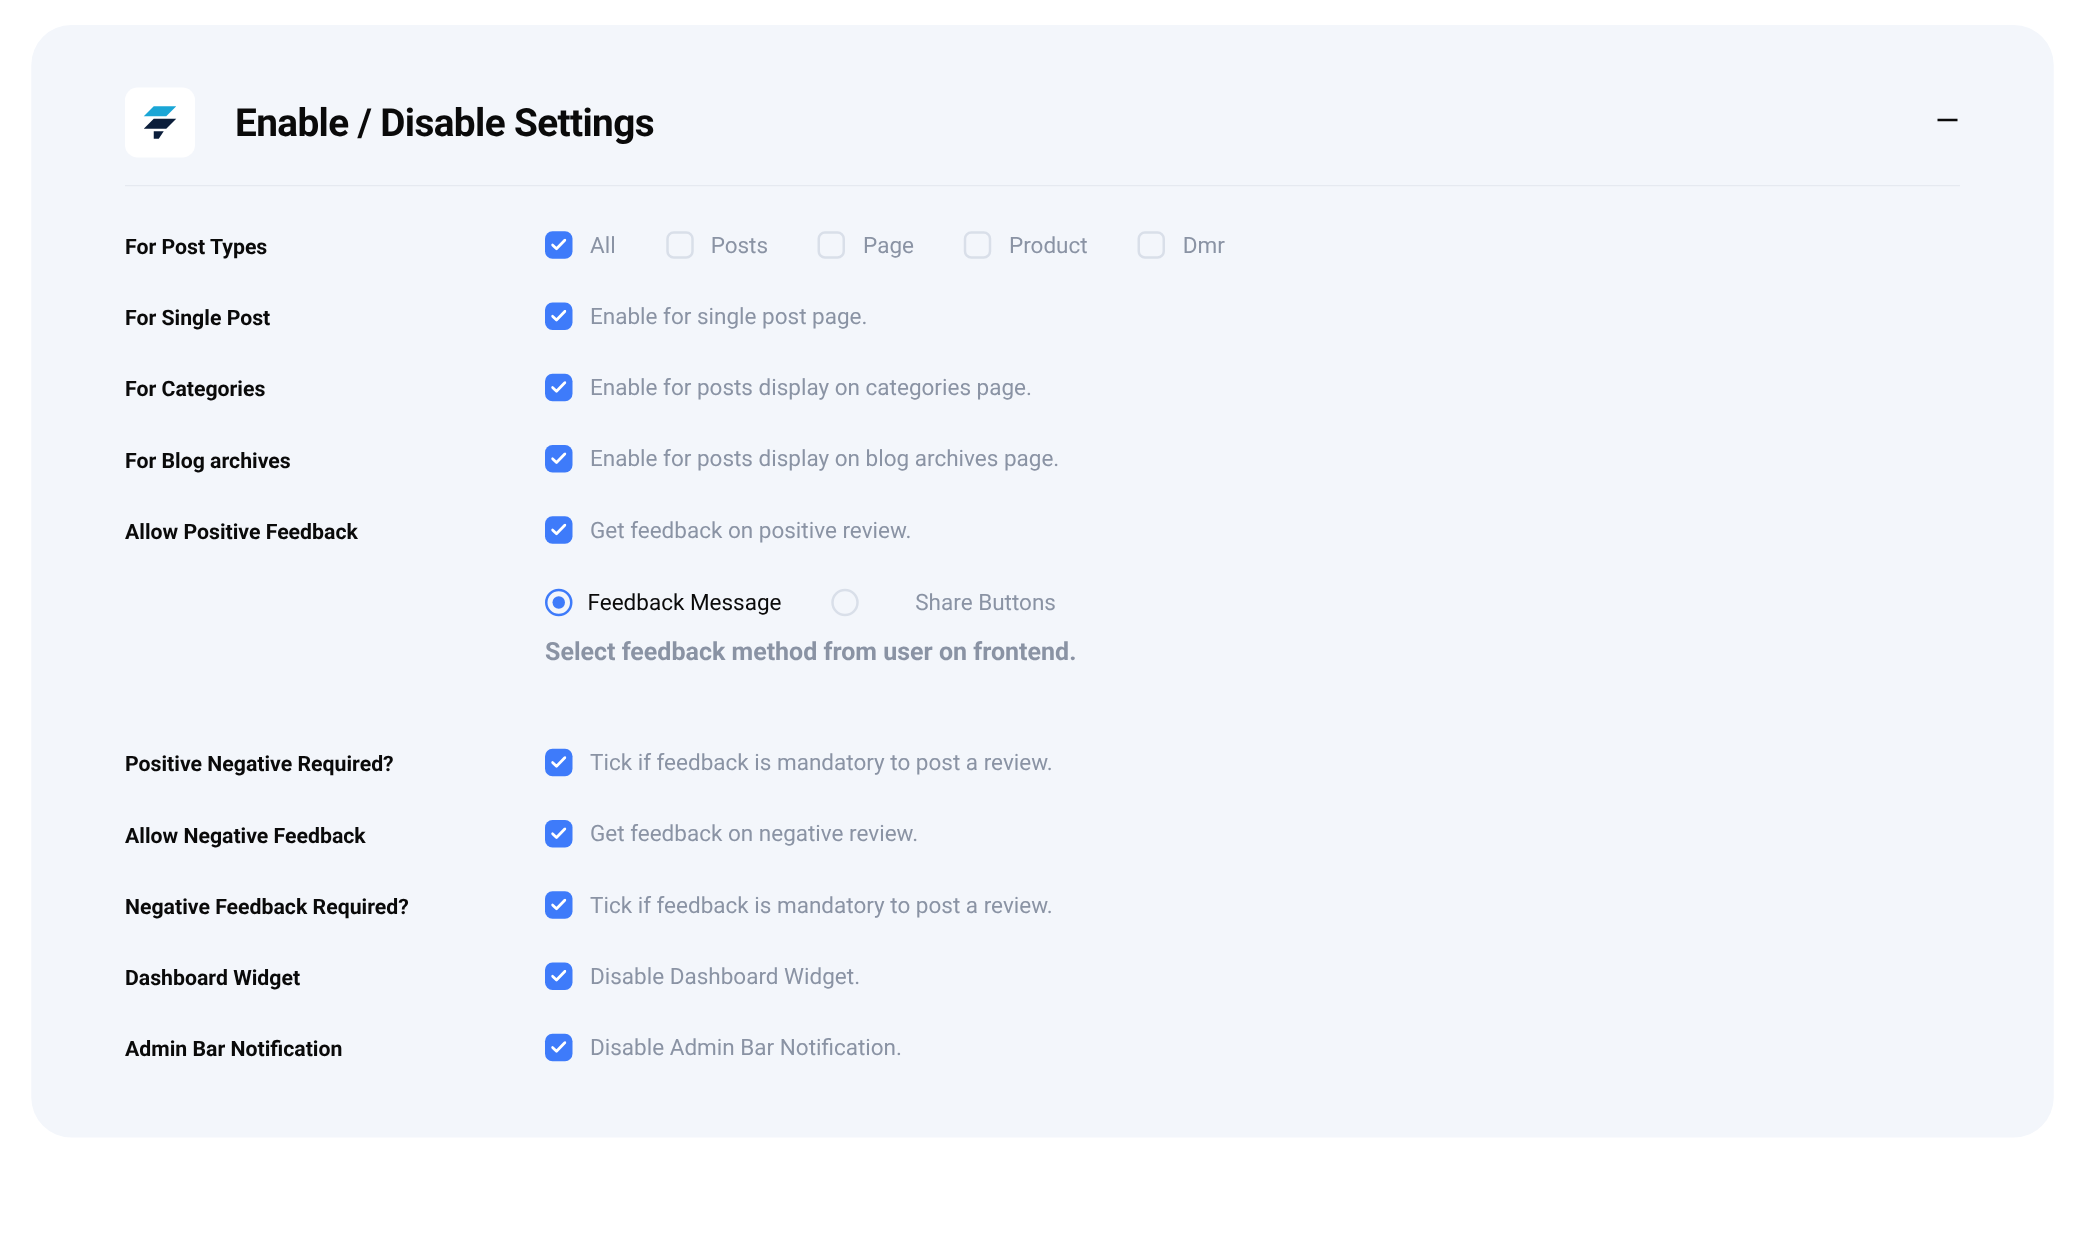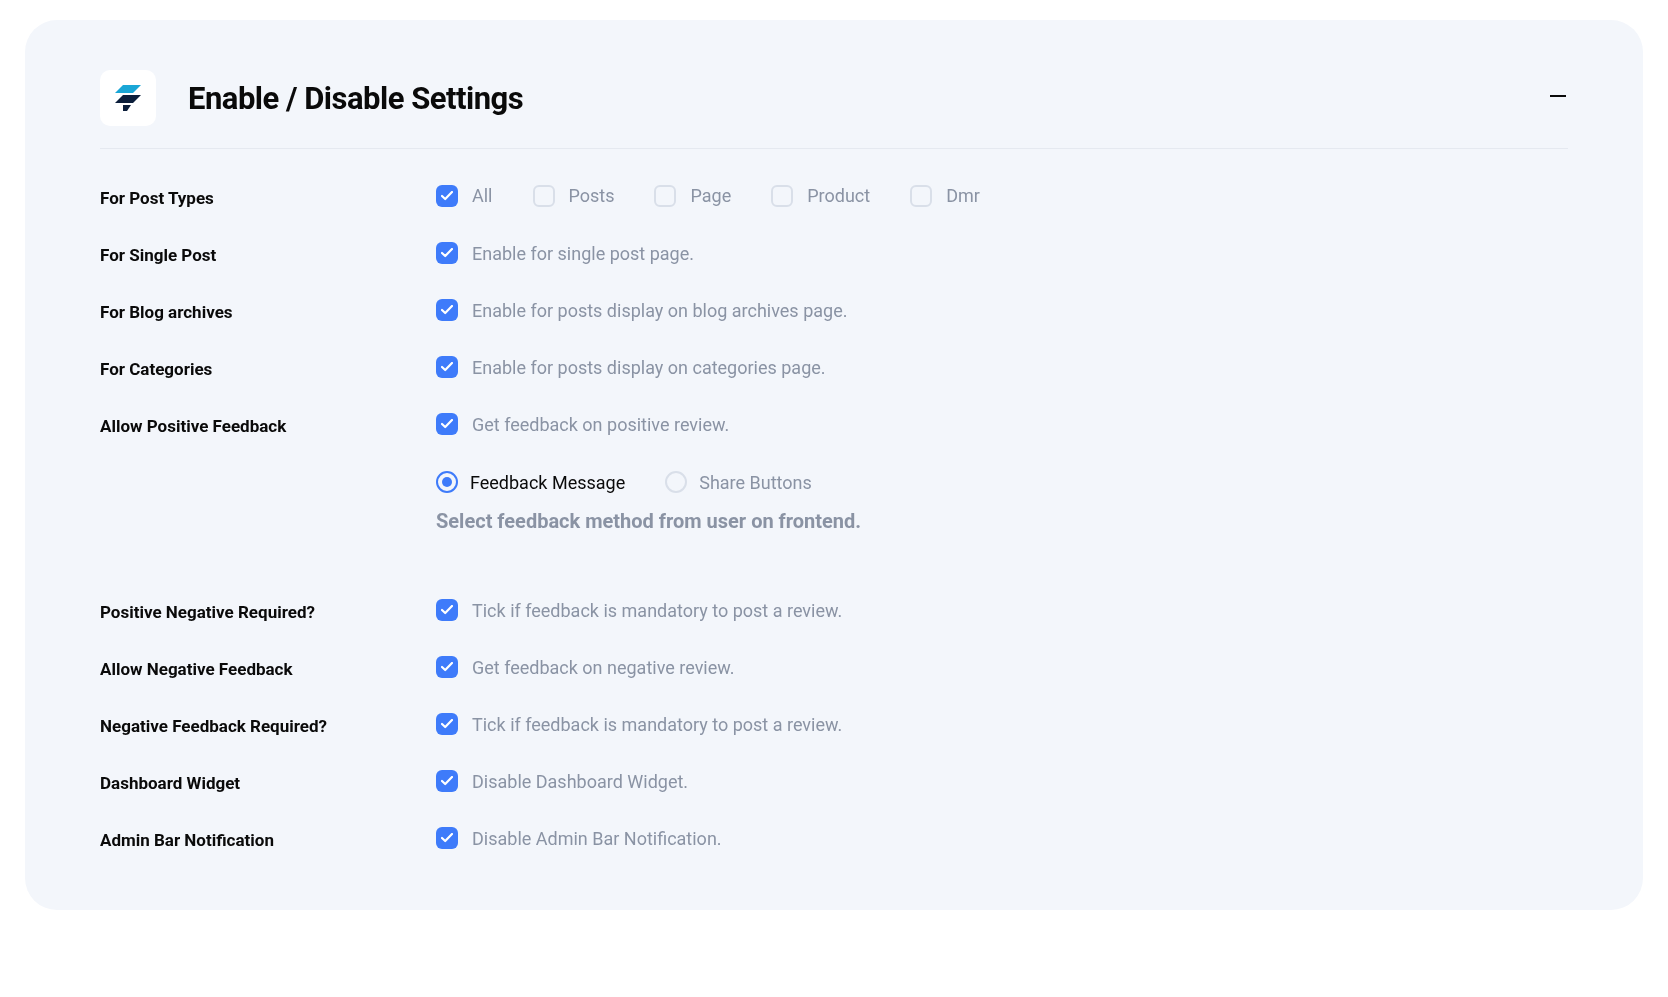--- a/index.html
+++ b/index.html
@@ -65,20 +65,21 @@
     flex:1;
   }
   .cb-group{
     display:flex;
     gap:40px;
     flex-wrap:wrap;
     align-items:center;
   }
   .cb-item{
     display:flex;
+    align-items:center;
     gap:14px;
   }
   .cb{
     width:22px;height:22px;
     border-radius:6px;
     box-sizing:border-box;
     display:inline-flex;
     align-items:center;
     justify-content:center;
     cursor:pointer;
@@ -121,21 +122,21 @@
     justify-content:center;
   }
   .radio.selected{
     border-color:var(--accent);
   }
   .radio .dot{
     width:10px;height:10px;border-radius:50%;
     background:var(--accent);
   }
   .radio-label{font-size:18px;color:var(--text);}
-  .radio-label.muted{color:var(--muted);}
+  .radio-label.muted{color:var(--muted);margin-left:33px;}
   .radio-hint{
     font-size:20px;
     color:var(--muted);
     margin-top:16px;
     font-weight:bold;
   }
   .gap-block{height:32px;}
   svg.check{width:12px;height:10px;}
 </style>
 </head>
@@ -200,43 +201,43 @@
             <svg class="check" viewBox="0 0 12 10">
                 <path d="M1 5 L4.2 8 L11 1" stroke="#fff" stroke-width="2.2" fill="none" stroke-linecap="round" stroke-linejoin="round"></path>
               </svg>
           </span>
           <span class="cb-label">Enable for single post page.</span>
         </label>
       </div>
     </div>
 
     <div class="row">
+      <div class="row-label">For Categories</div>
+      <div class="row-controls">
+        <label class="single-check">
+          <span class="cb checked">
+            <svg class="check" viewBox="0 0 12 10">
+                <path d="M1 5 L4.2 8 L11 1" stroke="#fff" stroke-width="2.2" fill="none" stroke-linecap="round" stroke-linejoin="round"></path>
+              </svg>
+          </span>
+          <span class="cb-label">Enable for posts display on categories page.</span>
+        </label>
+      </div>
+    </div>
+
+    <div class="row">
       <div class="row-label">For Blog archives</div>
       <div class="row-controls">
         <label class="single-check">
           <span class="cb checked">
             <svg class="check" viewBox="0 0 12 10">
                 <path d="M1 5 L4.2 8 L11 1" stroke="#fff" stroke-width="2.2" fill="none" stroke-linecap="round" stroke-linejoin="round"></path>
               </svg>
           </span>
           <span class="cb-label">Enable for posts display on blog archives page.</span>
-        </label>
-      </div>
-    </div>
-
-    <div class="row">
-      <div class="row-label">For Categories</div>
-      <div class="row-controls">
-        <label class="single-check">
-          <span class="cb checked">
-            <svg class="check" viewBox="0 0 12 10">
-                <path d="M1 5 L4.2 8 L11 1" stroke="#fff" stroke-width="2.2" fill="none" stroke-linecap="round" stroke-linejoin="round"></path>
-              </svg>
-          </span>
-          <span class="cb-label">Enable for posts display on categories page.</span>
         </label>
       </div>
     </div>
 
     <div class="row">
       <div class="row-label">Allow Positive Feedback</div>
       <div class="row-controls">
         <label class="single-check">
           <span class="cb checked">
             <svg class="check" viewBox="0 0 12 10">

